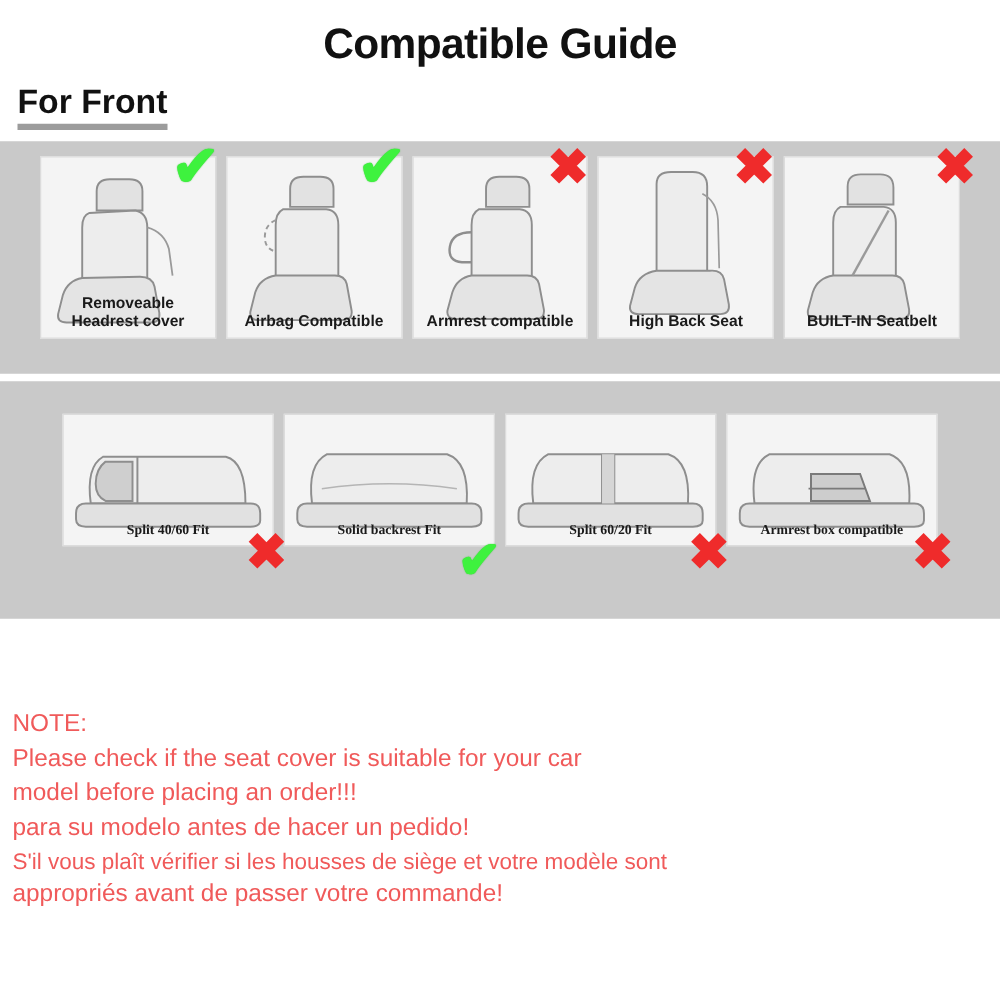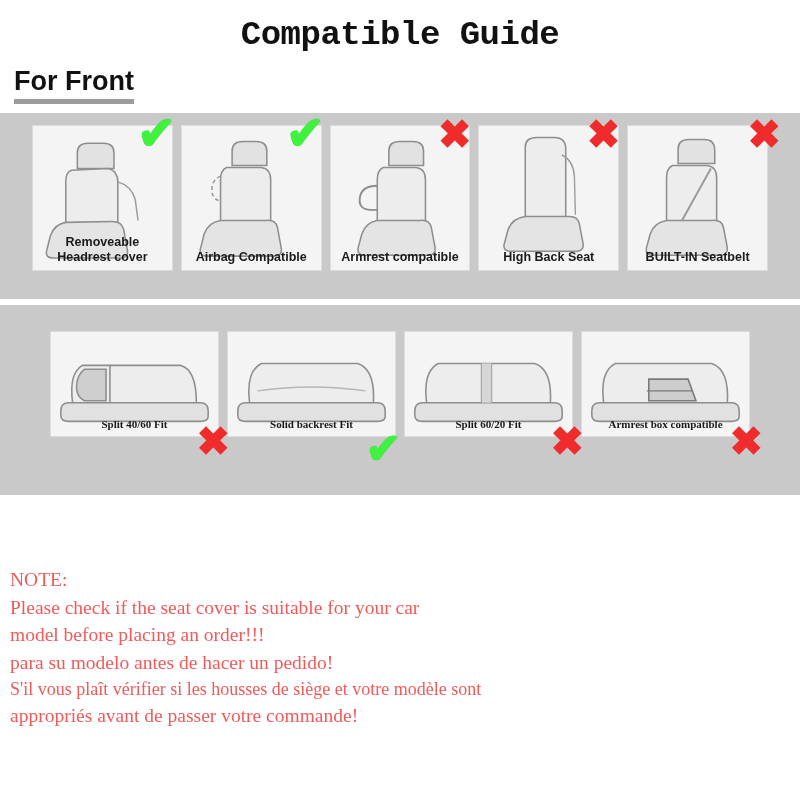--- a/index.html
+++ b/index.html
@@ -20,21 +20,20 @@
     height: 800px;
   }
   .title {
     text-align: center;
     font-size: 34px;
     font-weight: bold;
     color: #111111;
     letter-spacing: -0.5px;
     padding-top: 18px;
     line-height: 1;
-    font-family: Liberation Mono, monospace;
   }
   .section-head {
     font-size: 27px;
     font-weight: bold;
     color: #111111;
     margin: 14px 16px 0 14px;
     display: inline-block;
     position: relative;
     padding-bottom: 3px;
   }
@@ -110,21 +109,21 @@
   .cross {
     color: #ef2b2b;
     font-size: 40px;
   }
   .note {
     position: absolute;
     left: 10px;
     top: 566px;
     width: 784px;
     color: #f05a5a;
-    font-family: Liberation Serif, serif;
+    font-family: Liberation Sans, sans-serif;
     font-size: 19.5px;
     line-height: 1.42;
   }
   .note .note-title { display: block; }
   .note p { margin: 0; }
 </style>
 </head>
 <body>
 
 <div class="page">

